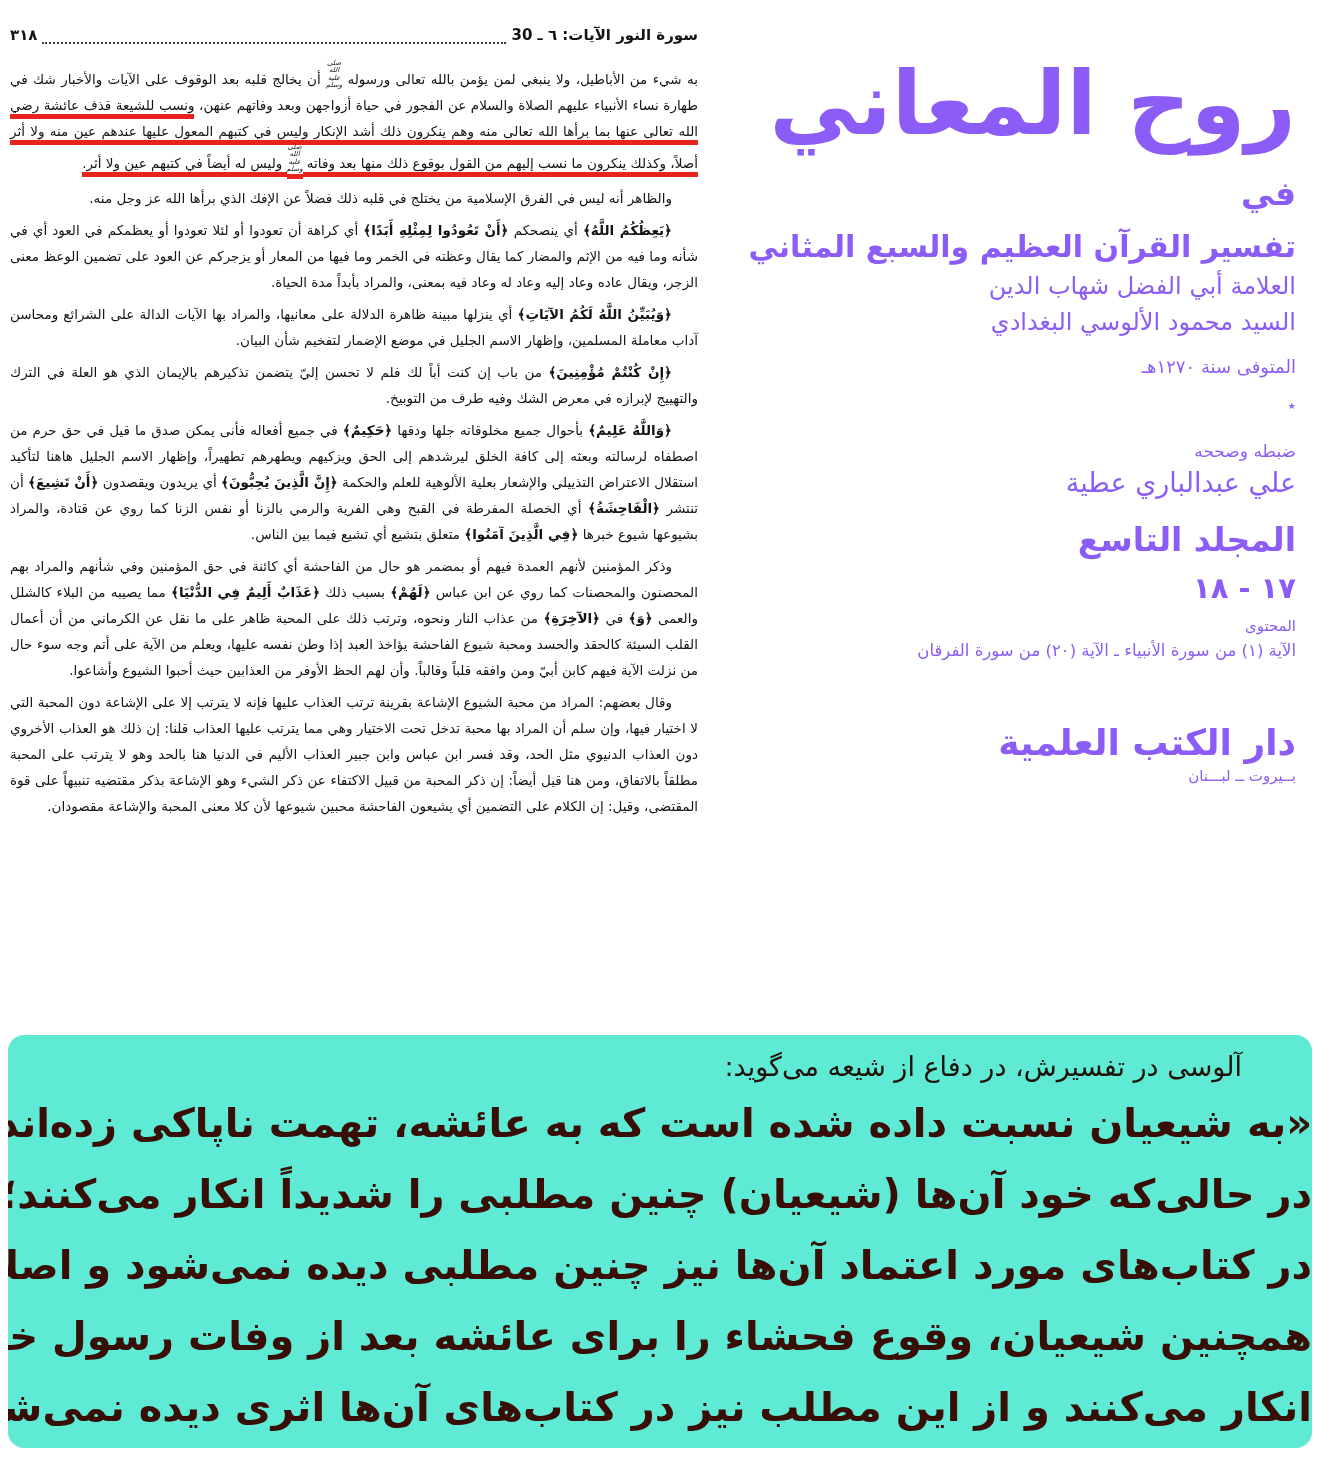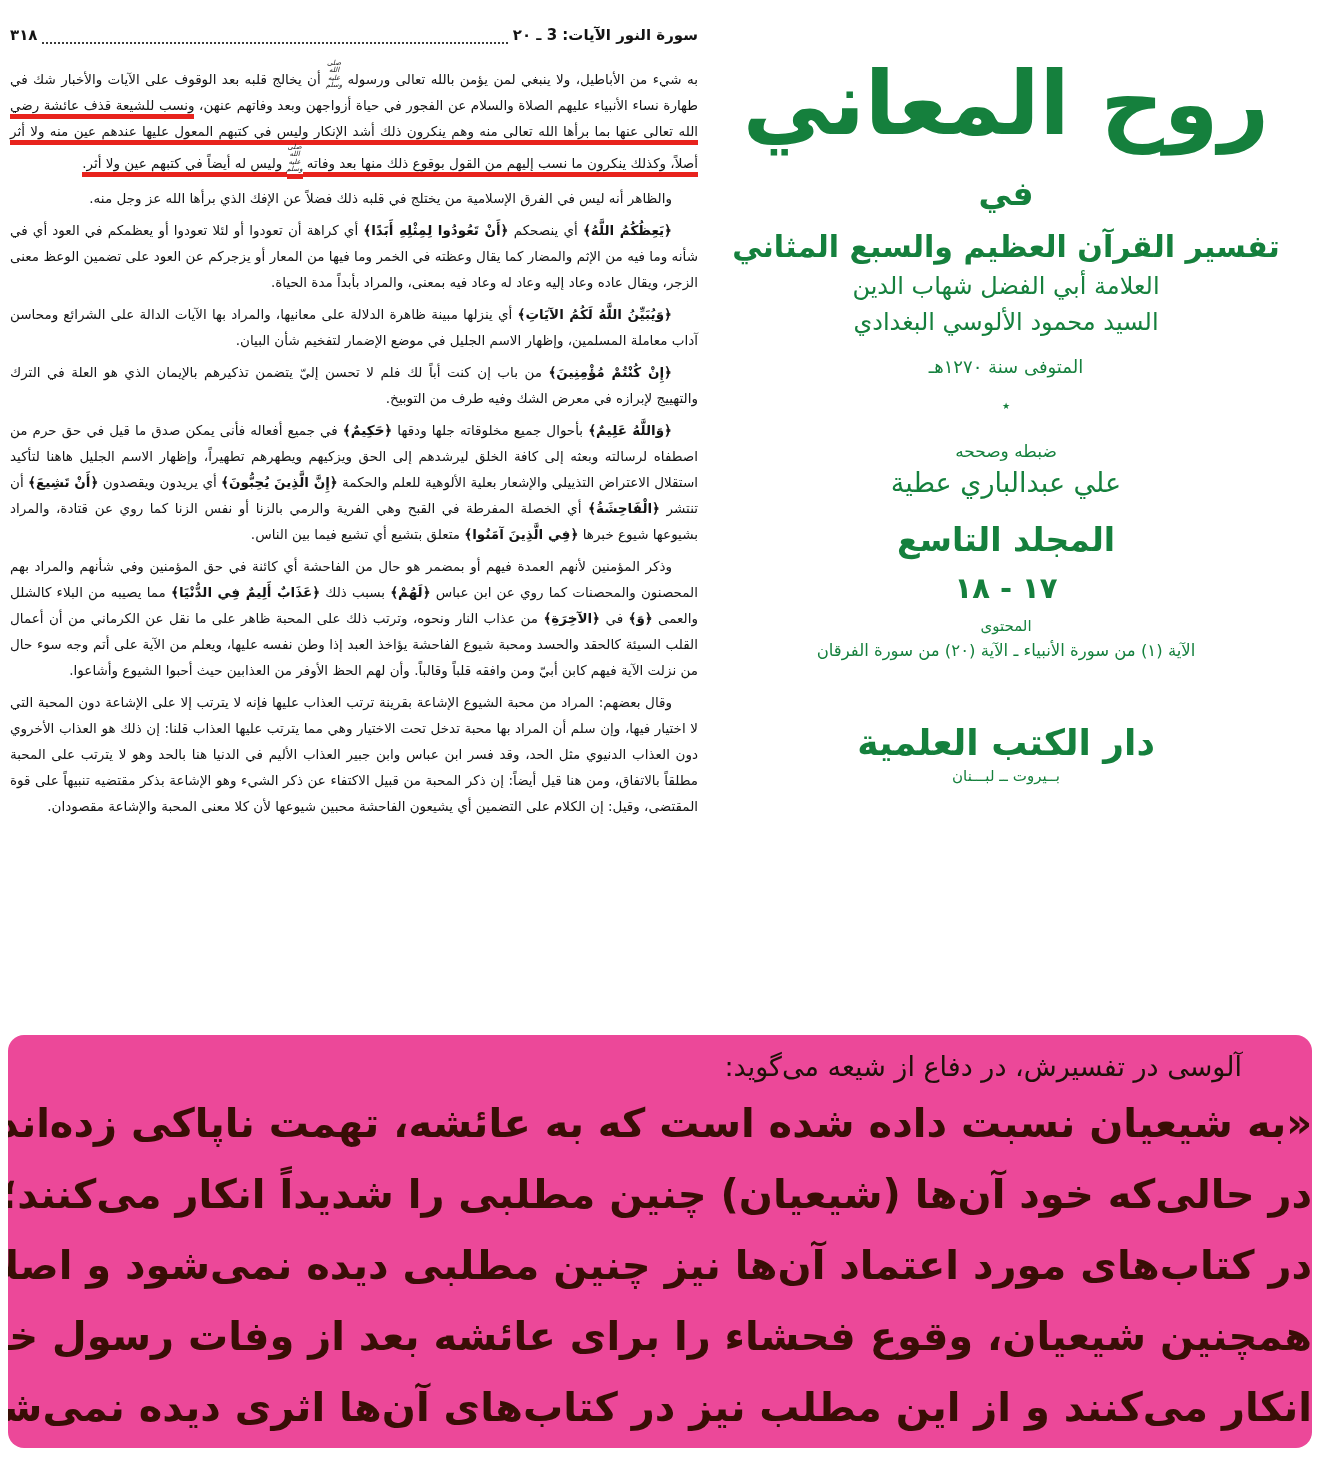--- a/index.html
+++ b/index.html
@@ -19,52 +19,52 @@
   .leader { flex:1; border-bottom:2px dotted #3a3a3a; height:11px; margin:0 5px; }
 
   .para { font-size:13.5px; line-height:26px; text-align:justify; margin:0 0 6px; }
   .para.indent { text-indent:26px; }
   .q  { font-weight:bold; }
   .ul { border-bottom:5px solid #e8231d; padding-bottom:1px; }
   .saw { display:inline-block; font-size:7px; line-height:1.05; width:16px;
          white-space:pre-line; text-align:center; vertical-align:-3px;font-style:italic; }
 
   
-  .title-col { position:absolute; left:700px; top:36px; width:612px; text-align:center; direction:rtl; color:#15803d; }
+  .title-col { position:absolute; left:684px; top:36px; width:612px; text-align:right; direction:rtl; color:#8b5cf6; }
   .t-main   { font-size:88px; font-weight:bold; line-height:1.55; }
   .t-fi     { font-size:33px; font-weight:bold; margin-top:2px; }
   .t-sub    { font-size:30px; font-weight:bold; margin-top:16px; }
   .t-talif  { font-size:20px; margin-top:44px; }
   .t-author { font-size:24px; margin-top:8px; }
   .t-death  { font-size:18px; margin-top:20px; }
   .t-orn    { font-size:15px; margin-top:20px; }
   .t-dabt   { font-size:17px; margin-top:26px; }
   .t-editor { font-size:27px; margin-top:6px; }
   .t-vol    { font-size:33px; font-weight:bold; margin-top:22px; }
   .t-range  { font-size:29px; font-weight:bold; margin-top:12px; letter-spacing:5px; }
   .t-contl  { font-size:15px; margin-top:12px; }
   .t-cont   { font-size:16.5px; margin-top:6px; }
   .t-pub    { font-size:36px; font-weight:bold; margin-top:62px; }
   .t-city   { font-size:15px; margin-top:4px; letter-spacing:2px; }
 
   
   .persian-panel { position:absolute; left:8px; top:1035px; width:1304px; height:413px;
-                   background:#ec4899; border-radius:16px; direction:rtl; overflow:hidden; }
+                   background:#5eead4; border-radius:16px; direction:rtl; overflow:hidden; }
   .p-intro { font-size:27px; color:#1f1209; text-align:right; padding:16px 70px 0 0; }
   .p-line  { font-size:40px; font-weight:bold; color:#390e06; text-align:center; line-height:71px; white-space:nowrap; }
   .p-line.first { margin-top:6px; }
 </style>
 </head>
 <body>
 
 <div class="scan">
 
   <div class="arabic-col">
     <div class="header">
-      <span>سورة النور الآيات: 3 ـ ٢٠</span>
+      <span>سورة النور الآيات: ٦ ـ 30</span>
       <span class="leader"></span>
       <span>٣١٨</span>
     </div>
     <p class="para"><span>به شيء من الأباطيل، ولا ينبغي لمن يؤمن بالله تعالى ورسوله </span><span class="saw">صلى الله
 عليه وسلم</span><span> أن يخالج قلبه بعد الوقوف على الآيات والأخبار شك في طهارة نساء الأنبياء عليهم الصلاة والسلام عن الفجور في حياة أزواجهن وبعد وفاتهم عنهن، </span><span class="ul">ونسب للشيعة قذف عائشة رضي الله تعالى عنها بما برأها الله تعالى منه وهم ينكرون ذلك أشد الإنكار وليس في كتبهم المعول عليها عندهم عين منه ولا أثر أصلاً، وكذلك ينكرون ما نسب إليهم من القول بوقوع ذلك منها بعد وفاته </span><span class="saw ul">صلى الله
 عليه وسلم</span><span class="ul"> وليس له أيضاً في كتبهم عين ولا أثر.</span></p>
     <p class="para indent"><span>والظاهر أنه ليس في الفرق الإسلامية من يختلج في قلبه ذلك فضلاً عن الإفك الذي برأها الله عز وجل منه.</span></p>
     <p class="para indent"><span class="q">﴿يَعِظُكُمُ اللَّهُ﴾</span><span> أي ينصحكم </span><span class="q">﴿أَنْ تَعُودُوا لِمِثْلِهِ أَبَدًا﴾</span><span> أي كراهة أن تعودوا أو لئلا تعودوا أو يعظمكم في العود أي في شأنه وما فيه من الإثم والمضار كما يقال وعظته في الخمر وما فيها من المعار أو يزجركم عن العود على تضمين الوعظ معنى الزجر، ويقال عاده وعاد إليه وعاد له وعاد فيه بمعنى، والمراد بأبداً مدة الحياة.</span></p>
     <p class="para indent"><span class="q">﴿وَيُبَيِّنُ اللَّهُ لَكُمُ الآيَاتِ﴾</span><span> أي ينزلها مبينة ظاهرة الدلالة على معانيها، والمراد بها الآيات الدالة على الشرائع ومحاسن آداب معاملة المسلمين، وإظهار الاسم الجليل في موضع الإضمار لتفخيم شأن البيان.</span></p>
     <p class="para indent"><span class="q">﴿إِنْ كُنْتُمْ مُؤْمِنِينَ﴾</span><span> من باب إن كنت أباً لك فلم لا تحسن إليّ يتضمن تذكيرهم بالإيمان الذي هو العلة في الترك والتهييج لإبرازه في معرض الشك وفيه طرف من التوبيخ.</span></p>

